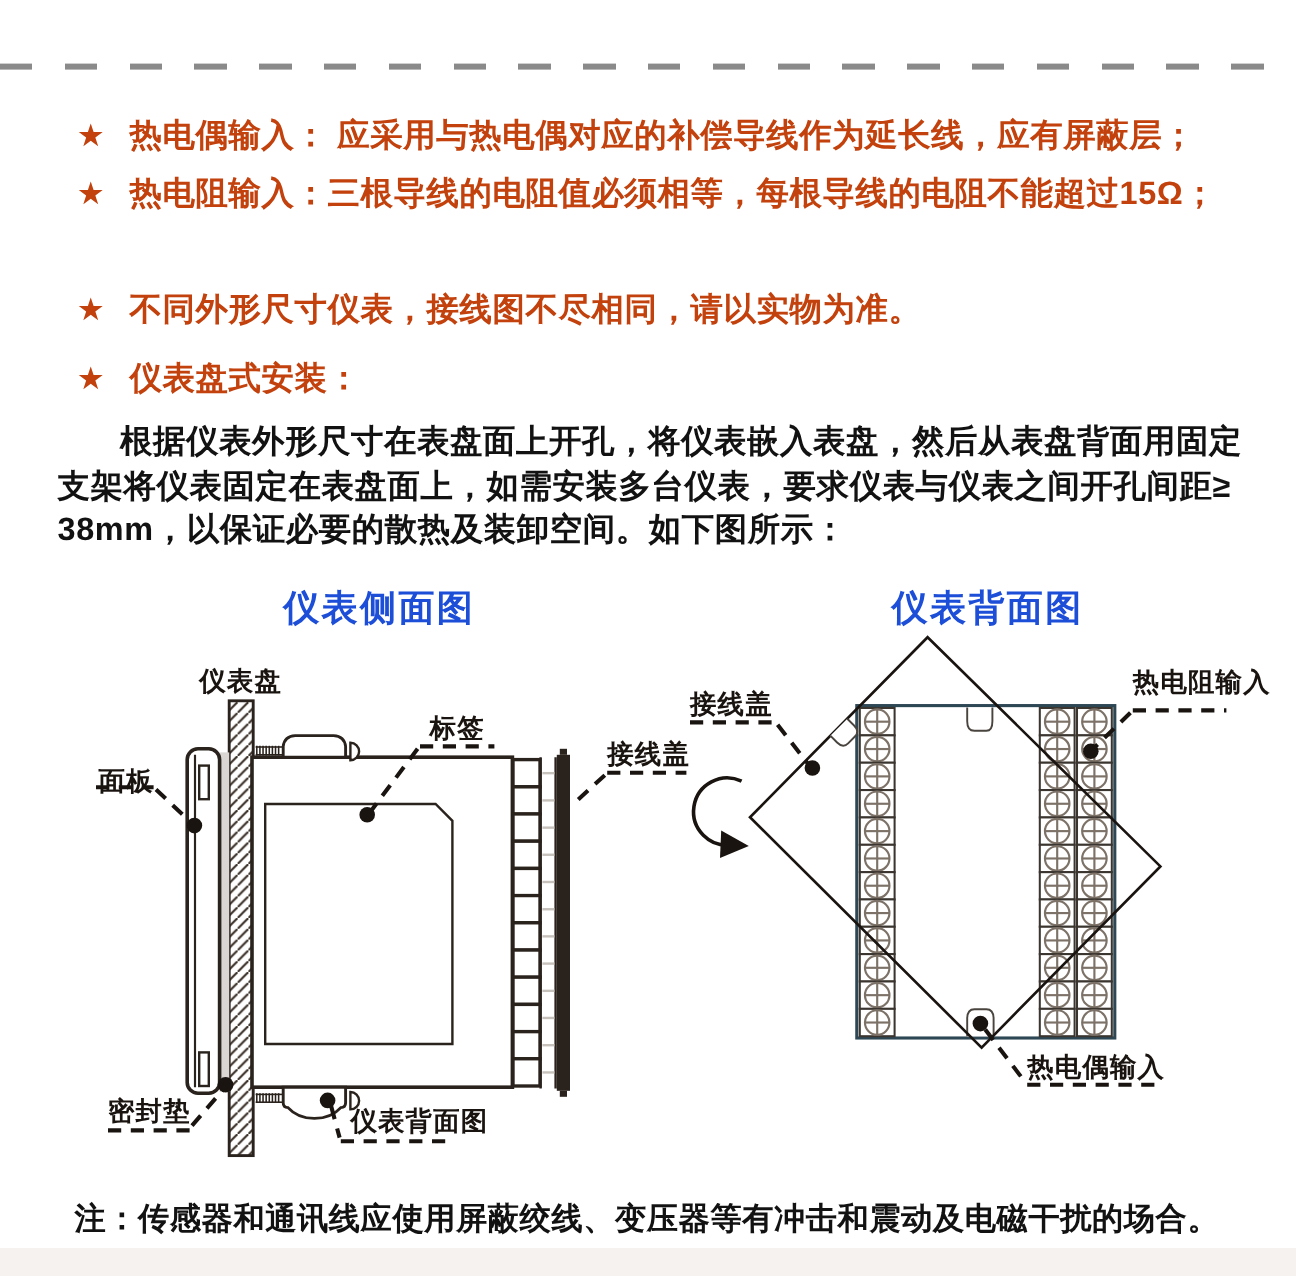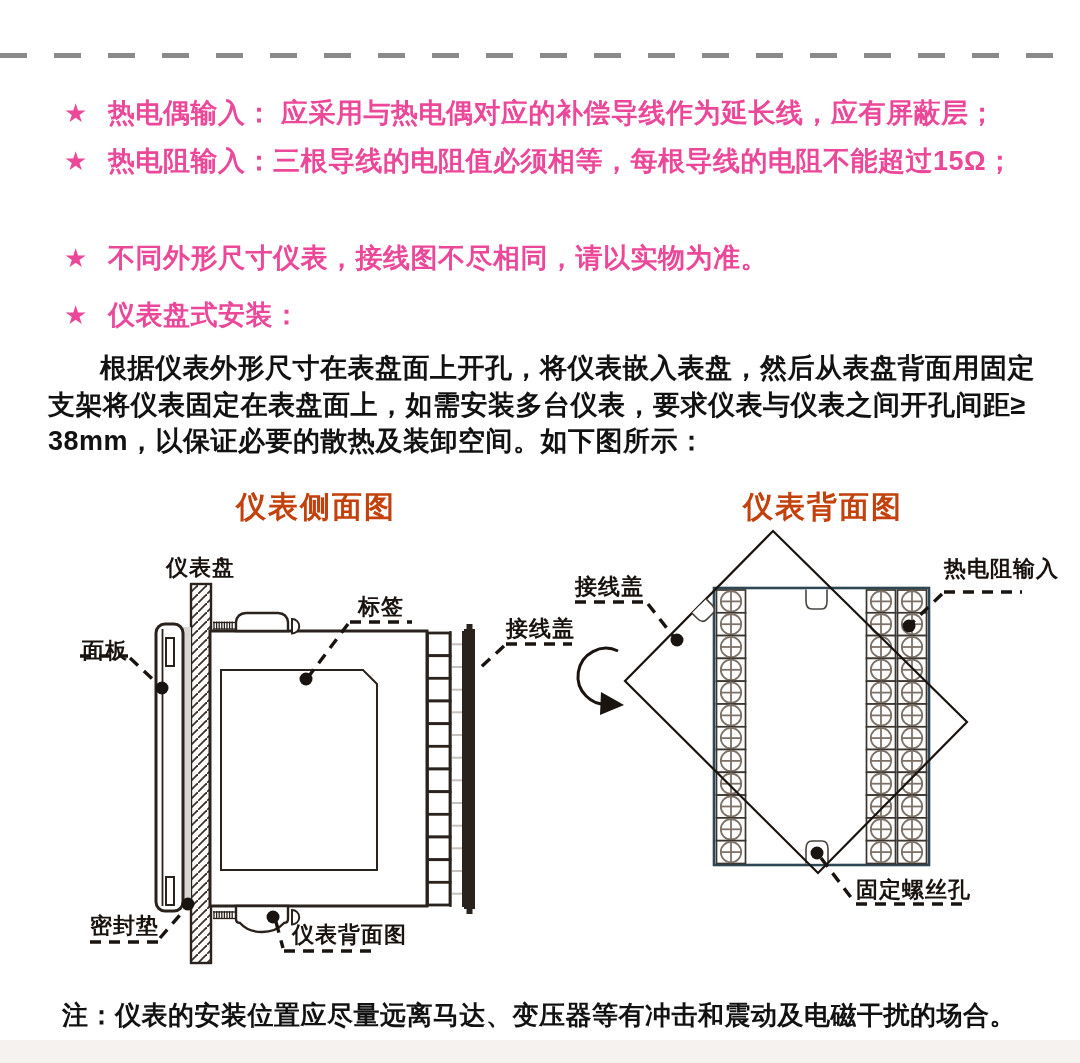--- a/index.html
+++ b/index.html
@@ -1,27 +1,27 @@
 <!DOCTYPE html>
 <html><head>
 <meta charset="utf-8">
 <style>
   html,body{margin:0;padding:0;background:#fff;}
   .page{position:relative;width:1080px;height:1063px;background:#ffffff;overflow:hidden;
         font-family:"Liberation Sans","DejaVu Sans",sans-serif;color:#111;}
   .sep{position:absolute;left:0;top:53px;width:1080px;height:5px;
        background:repeating-linear-gradient(to right,#8a8a8a 0 27px,transparent 27px 54px);}
   .bullet{position:absolute;left:64px;width:1000px;white-space:nowrap;
-          font-size:27px;font-weight:700;letter-spacing:.5px;color:#ec4899;}
+          font-size:27px;font-weight:700;letter-spacing:.5px;color:#c2410c;}
   .bullet .star{display:inline-block;width:44px;font-size:26px;}
   .para-line{position:absolute;left:48px;width:1000px;white-space:nowrap;
              font-size:27px;font-weight:700;letter-spacing:.5px;color:#121212;}
   .indent{padding-left:52px;}
   .dtitle{position:absolute;transform:translateX(-50%);font-family:"Liberation Serif","DejaVu Serif",serif;
-          font-size:30px;font-weight:700;color:#c2410c;letter-spacing:2px;white-space:nowrap;}
+          font-size:30px;font-weight:700;color:#1d4ed8;letter-spacing:2px;white-space:nowrap;}
   .dlabel{position:absolute;font-size:22px;font-weight:600;color:#1a1410;letter-spacing:1px;white-space:nowrap;}
   .note{position:absolute;left:62px;top:998px;width:1000px;white-space:nowrap;
         font-size:26px;font-weight:700;color:#121212;letter-spacing:.5px;}
   .bottom-strip{position:absolute;left:0;top:1040px;width:1080px;height:23px;background:#f5f2ef;}
   svg.diagram{position:absolute;left:0;top:0;}
 </style>
 </head>
 <body>
 
 <div class="page">
@@ -326,17 +326,17 @@
   </svg>
 
   <div class="dlabel" style="left:166px;top:553px">仪表盘</div>
   <div class="dlabel" style="left:82px;top:636px">面板</div>
   <div class="dlabel" style="left:358px;top:592px">标签</div>
   <div class="dlabel" style="left:506px;top:614px">接线盖</div>
   <div class="dlabel" style="left:90px;top:911px">密封垫</div>
   <div class="dlabel" style="left:292px;top:920px">仪表背面图</div>
   <div class="dlabel" style="left:575px;top:572px">接线盖</div>
   <div class="dlabel" style="left:944px;top:554px">热电阻输入</div>
-  <div class="dlabel" style="left:856px;top:875px">固定螺丝孔</div>
-
-  <div class="note">注：仪表的安装位置应尽量远离马达、变压器等有冲击和震动及电磁干扰的场合。</div>
+  <div class="dlabel" style="left:856px;top:875px">热电偶输入</div>
+
+  <div class="note">注：传感器和通讯线应使用屏蔽绞线、变压器等有冲击和震动及电磁干扰的场合。</div>
   <div class="bottom-strip"></div>
 </div>
 
 </body></html>

